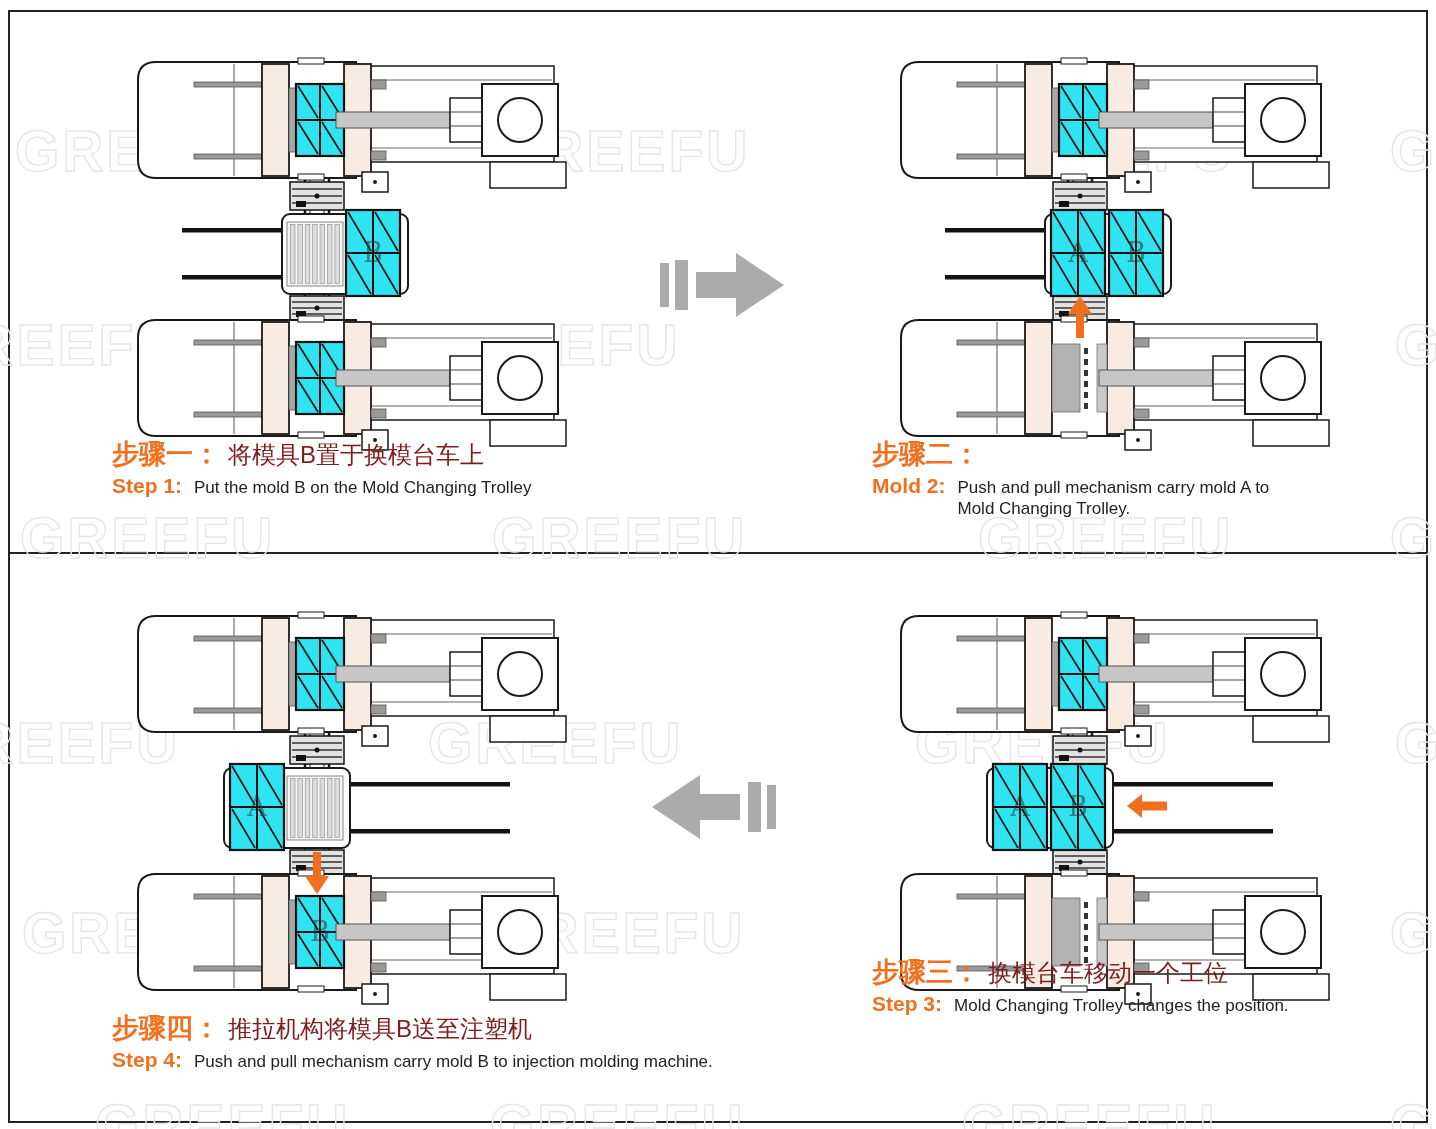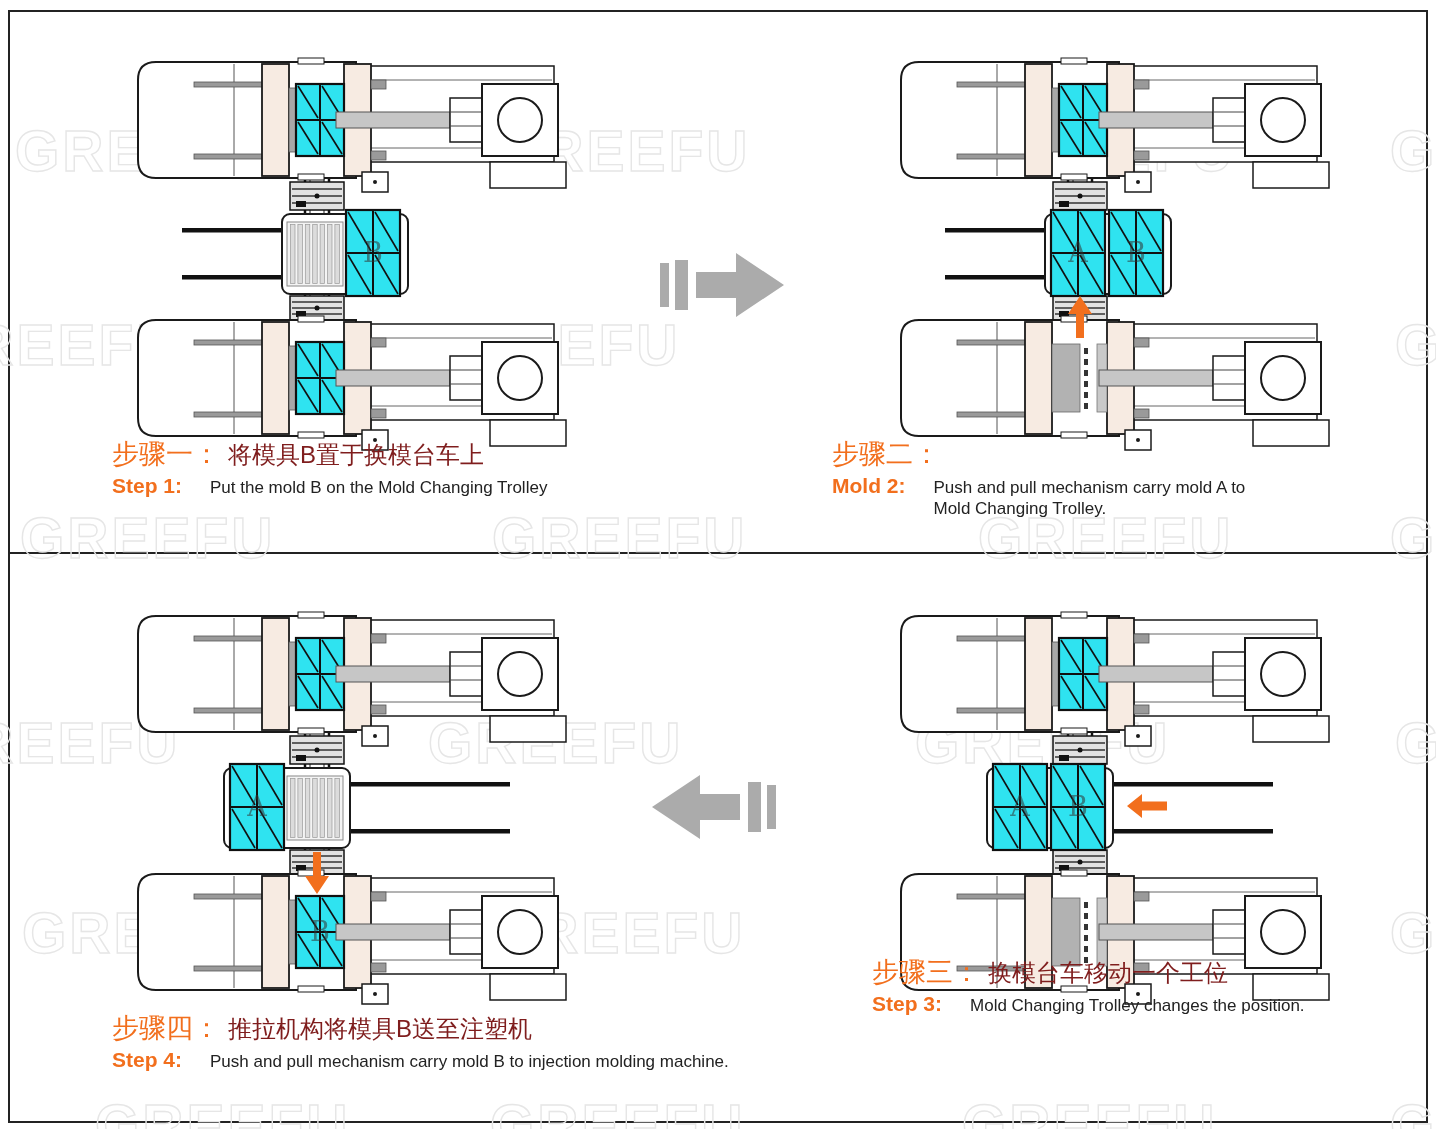--- a/index.html
+++ b/index.html
@@ -7,23 +7,23 @@
          font-family:"Liberation Sans",sans-serif;}
   .frame{position:absolute;left:8px;top:10px;width:1416px;height:1109px;border:2px solid #232323;z-index:0;}
   .divider{position:absolute;left:8px;top:552px;width:1420px;height:2px;background:#232323;z-index:0;}
   #watermark-layer{position:absolute;inset:0;z-index:1;pointer-events:none;}
   .wm{position:absolute;font-weight:bold;font-size:57px;letter-spacing:3px;
       color:transparent;-webkit-text-stroke:1.4px #e6e6e6;white-space:nowrap;}
   svg.diagram{position:absolute;z-index:2;}
   .flow-arrow{position:absolute;z-index:2;}
   .cap{position:absolute;z-index:3;}
   .cap .row1{display:flex;align-items:baseline;gap:8px;}
-  .zh-label{font-size:27px;font-weight:normal;color:var(--orange,#F26F1D);}
+  .zh-label{font-size:27px;font-weight:bold;color:var(--orange,#F26F1D);}
   .zh-text{font-size:24px;color:#7f1d1d;}
-  .cap .row2{display:flex;align-items:flex-start;gap:28px;margin-top:2px;}
+  .cap .row2{display:flex;align-items:flex-start;gap:12px;margin-top:2px;}
   .en-label{font-size:21px;font-weight:bold;color:var(--orange,#F26F1D);}
   .en-text{font-size:17px;color:#222;white-space:pre-line;padding-top:3px;line-height:1.25;}
 </style>
 </head>
 <body>
 
 <div class="stage">
   <div id="watermark-layer">
       <span class="wm" style="left: 15px; top: 118px;">GREEFU</span>
       <span class="wm" style="left: 495px; top: 118px;">GREEFU</span>
@@ -461,21 +461,21 @@
     <div class="row1">
       <span class="zh-label">步骤一：</span>
       <span class="zh-text">将模具B置于换模台车上</span>
     </div>
     <div class="row2">
       <span class="en-label">Step 1:</span>
       <span class="en-text">Put the mold B on the Mold Changing Trolley</span>
     </div>
   </div>
 
-  <div class="cap" style="left:832px;top:436px">
+  <div class="cap" style="left:872px;top:436px">
     <div class="row1">
       <span class="zh-label">步骤二：</span>
     </div>
     <div class="row2">
       <span class="en-label">Mold 2:</span>
       <span class="en-text">Push and pull mechanism carry mold A to
 Mold Changing Trolley.</span>
     </div>
   </div>
 

